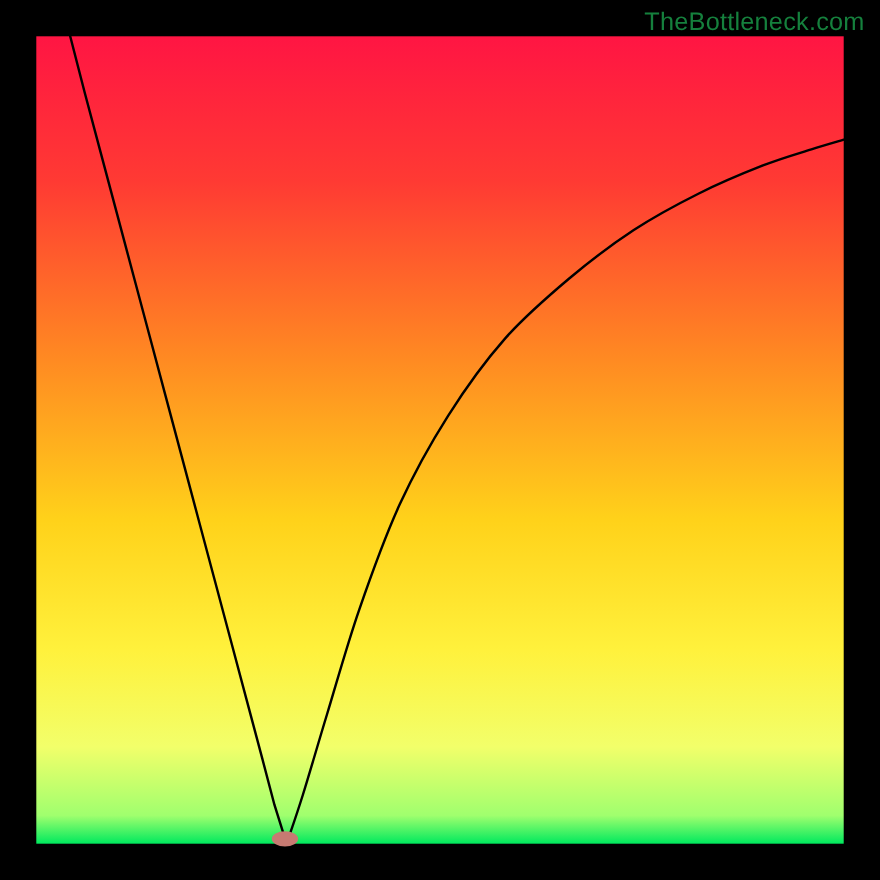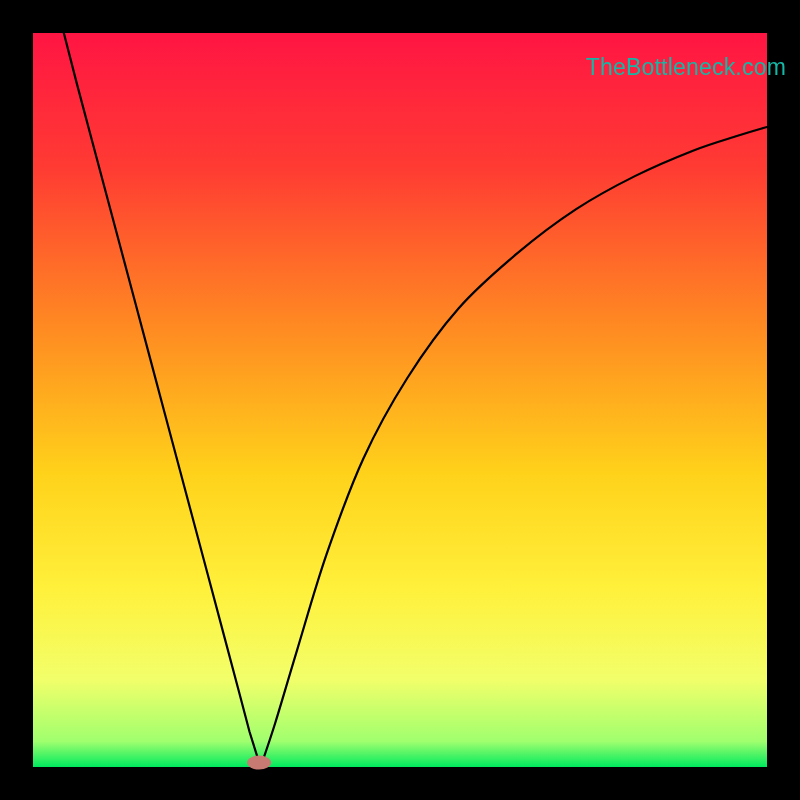--- a/index.html
+++ b/index.html
@@ -16,26 +16,25 @@
     top: 0;
     left: 0;
     width: 800px;
     height: 800px;
     box-sizing: border-box;
   }
   .watermark {
     position: absolute;
     top: 6px;
     right: 14px;
-    color: #14b8a6;
+    color: #15803d;
     font-size: 23px;
     letter-spacing: 0.2px;
     font-weight: 400;
     z-index: 5;
-    margin-top: 48px;
   }
   svg {
     display: block;
   }
 </style>
 </head>
 <body>
 
 <div class="frame">
   <svg width="800" height="800" viewBox="0 0 800 800">

